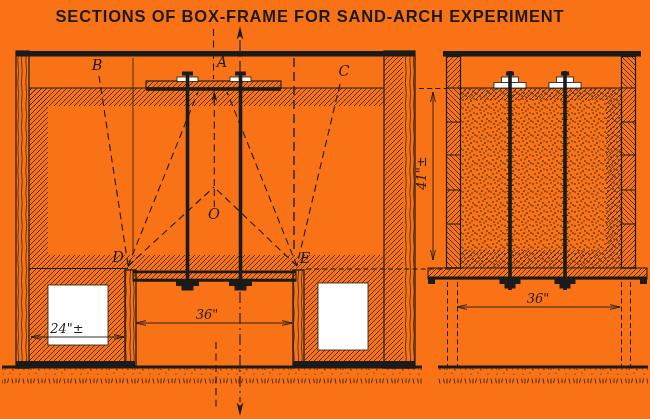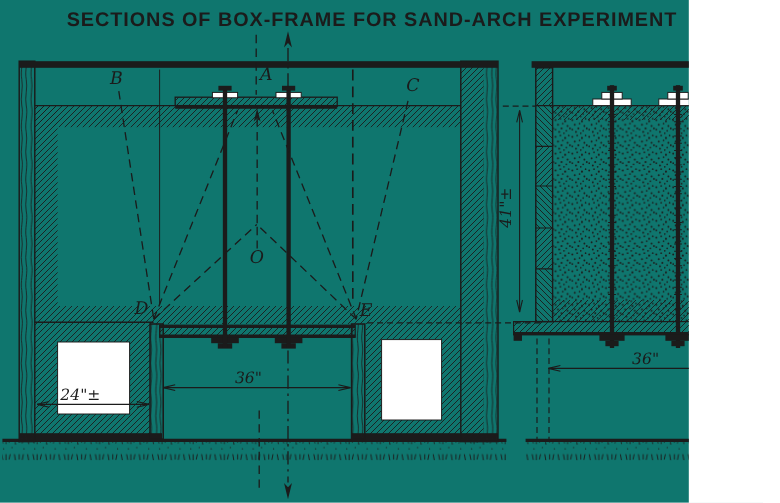--- a/index.html
+++ b/index.html
@@ -1,16 +1,16 @@
 <!DOCTYPE html>
 <html><head>
 <meta charset="utf-8">
 <style>
   html,body{margin:0;padding:0;background:#ffffff;}
-  .page{width:574px;height:419px;position:relative;background:#0f766e;overflow:hidden;}
+  .page{width:650px;height:419px;position:relative;background:#f97316;overflow:hidden;}
   svg{display:block;}
   text{fill:#1b1b1b;stroke:none;text-anchor:middle;}
   .t-title{font:700 16.5px "Liberation Sans",sans-serif;letter-spacing:.8px;}
   .t-letter{font:italic 14.5px "DejaVu Serif",serif;}
   .t-dim{font:italic 13px "DejaVu Serif",serif;}
   .ln{stroke:#1b1b1b;fill:none;}
   .dash{stroke:#1b1b1b;fill:none;stroke-dasharray:7 4.5;stroke-width:1.1;}
   .dashsm{stroke:#1b1b1b;fill:none;stroke-dasharray:5 3.2;stroke-width:1;}
   .dashdot{stroke:#1b1b1b;fill:none;stroke-dasharray:11 4 2 4;stroke-width:1.1;}
   .hidden-edge{stroke:#1b1b1b;fill:none;stroke-dasharray:9 5;stroke-width:1.35;}

